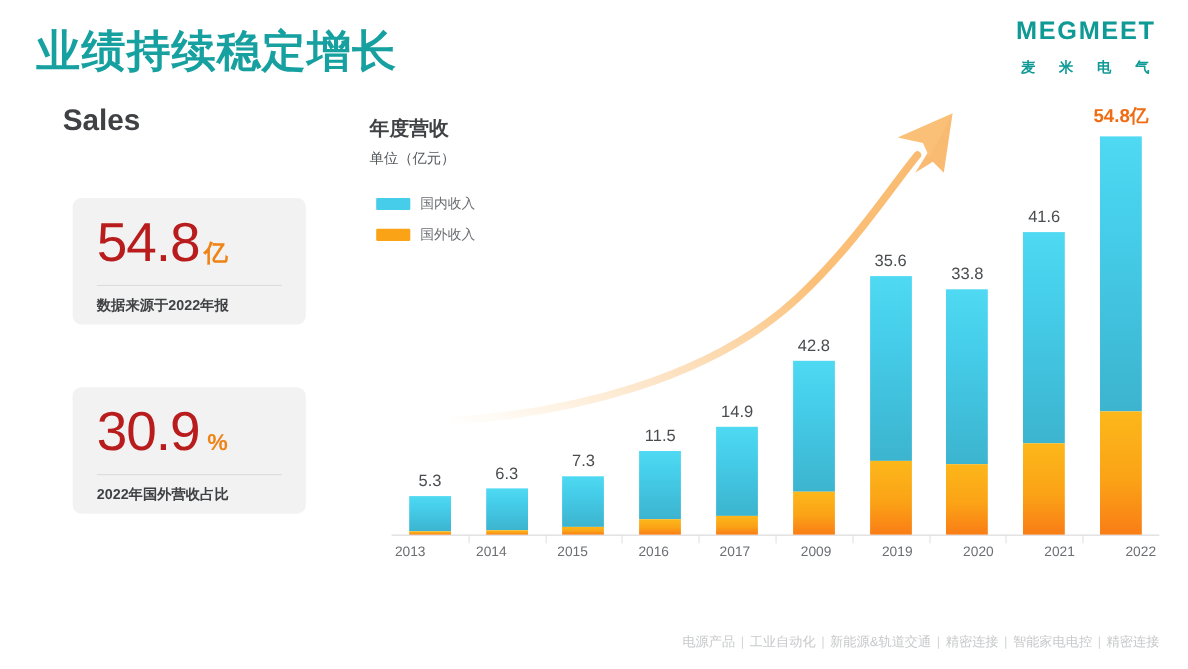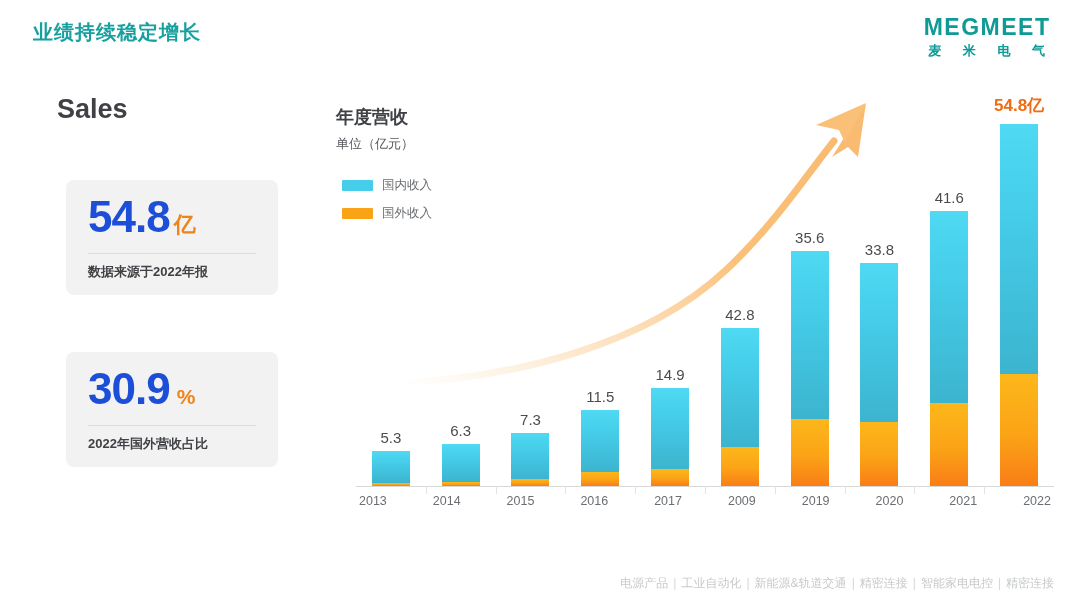--- a/index.html
+++ b/index.html
@@ -10,33 +10,33 @@
     font-family:"Liberation Sans","DejaVu Sans",sans-serif;
     color:#3f4144;
     overflow:hidden;
     position:relative;
   }
   .slide{position:absolute;inset:0;width:1080px;height:608px;}
 
   
   .page-title{
     position:absolute;left:33px;top:19px;
-    font-size:20px;font-weight:bold;
+    font-size:40px;font-weight:bold;
     color:#17a0a0;letter-spacing:1px;
     white-space:nowrap;
   }
   .logo{position:absolute;right:26px;top:16px;text-align:center;}
   .logo-main{
     font-size:23px;font-weight:bold;color:#0f9a95;
     letter-spacing:1.5px;line-height:1;
     font-family:"Liberation Sans","DejaVu Sans",sans-serif;
   }
   .logo-sub{
     font-size:13px;font-weight:bold;color:#0f9a95;
-    letter-spacing:9px;margin-top:5px;margin-left:8px;line-height:1;
+    letter-spacing:9px;margin-top:15px;margin-left:8px;line-height:1;
   }
 
   
   .sales-heading{
     position:absolute;left:57px;top:94px;
     font-size:27px;font-weight:bold;color:#3f4144;
     letter-spacing:0px;
   }
   .stat-card{
     position:absolute;left:66px;width:212px;
@@ -45,21 +45,21 @@
     padding:15px 0 0 0;
   }
   #card-sales{top:180px;height:115px;}
   #card-ratio{top:352px;height:115px;}
   .stat-value{
     padding-left:22px;
     line-height:1;
     white-space:nowrap;
   }
   .stat-num{
-    font-size:44px;font-weight:bold;color:#1d4ed8;
+    font-size:50px;font-weight:normal;color:#b91c1c;
     letter-spacing:-1px;
   }
   .stat-unit{
     font-size:22px;font-weight:bold;color:#ef8316;
     margin-left:4px;
   }
   .stat-unit.pct{font-size:21px;margin-left:7px;}
   .stat-divider{
     height:1px;background:#dcdcdc;
     margin:14px 22px 0 22px;

